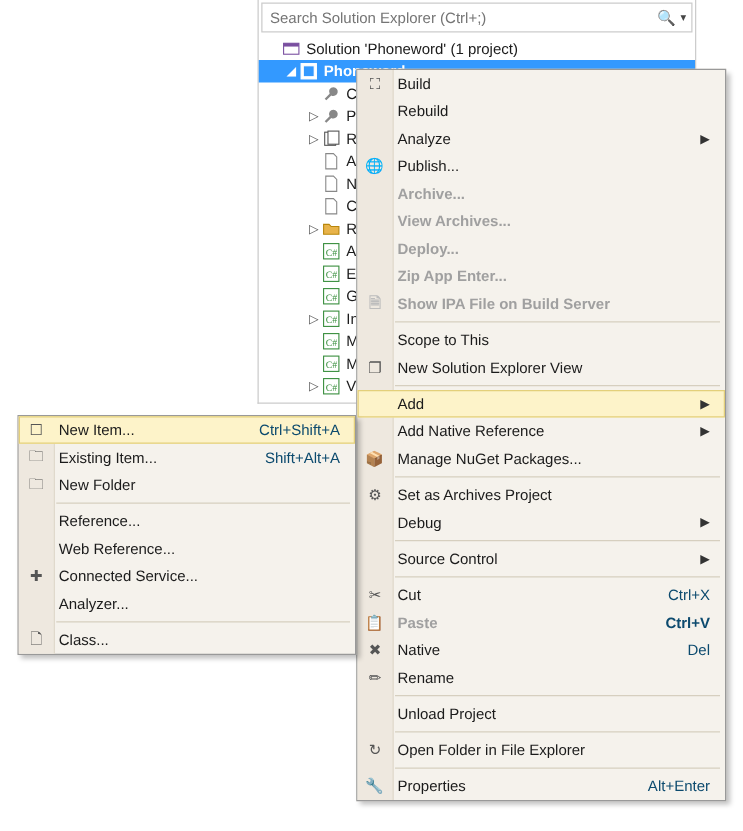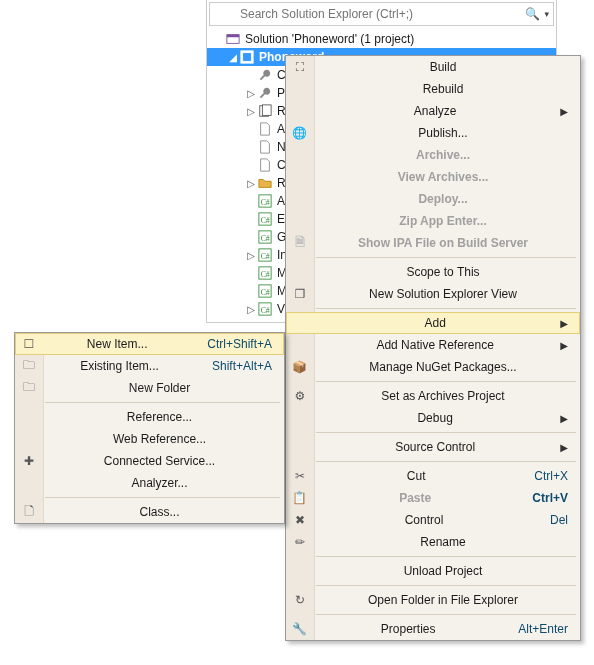--- a/index.html
+++ b/index.html
@@ -33,21 +33,20 @@
     padding: 0 4px;
   }
   .search input {
     flex: 1;
     border: none;
     outline: none;
     font-family: inherit;
     font-size: 12px;
     color: #666;
     background: transparent;
-    margin-left: 24px;
   }
   .search .micon { color: #444; }
   .tree {
     padding: 4px 0 4px 0;
   }
   .row {
     display: flex;
     align-items: center;
     height: 18px;
     padding-left: 6px;
@@ -98,21 +97,21 @@
     padding-left: 32px;
     padding-right: 12px;
   }
   .mi .micon {
     position: absolute;
     left: 4px;
     width: 20px;
     text-align: center;
     color: #555;
   }
-  .mi .mtext { flex: 1; text-align: center; }
+  .mi .mtext { flex: 1; }
   .mi .short { color: #0c4a6e; padding-left: 20px; }
   .mi .arrow { color: #333; font-size: 10px; padding-left: 8px; }
   .mi.disabled { color: #a0a0a0; font-weight: bold; }
   .mi.disabled .micon { color: #bdbdbd; }
   .mi.hl { background: #fdf3c9; outline: 1px solid #e3cf7a; outline-offset: -1px; }
   .sep {
     height: 1px;
     margin: 3px 4px 3px 30px;
     background: #d6cfbf;
   }
@@ -366,21 +365,21 @@
         <span class="mtext">Cut</span>
         <span class="short">Ctrl+X</span>
       </div>
       <div class="mi disabled">
         <span class="micon">📋</span>
         <span class="mtext">Paste</span>
         <span class="short">Ctrl+V</span>
       </div>
       <div class="mi">
         <span class="micon">✖</span>
-        <span class="mtext">Control</span>
+        <span class="mtext">Native</span>
         <span class="short">Del</span>
       </div>
       <div class="mi">
         <span class="micon">✏</span>
         <span class="mtext">Rename</span>
       </div>
       <div class="sep"></div>
       <div class="mi">
         <span class="mtext">Unload Project</span>
       </div>

